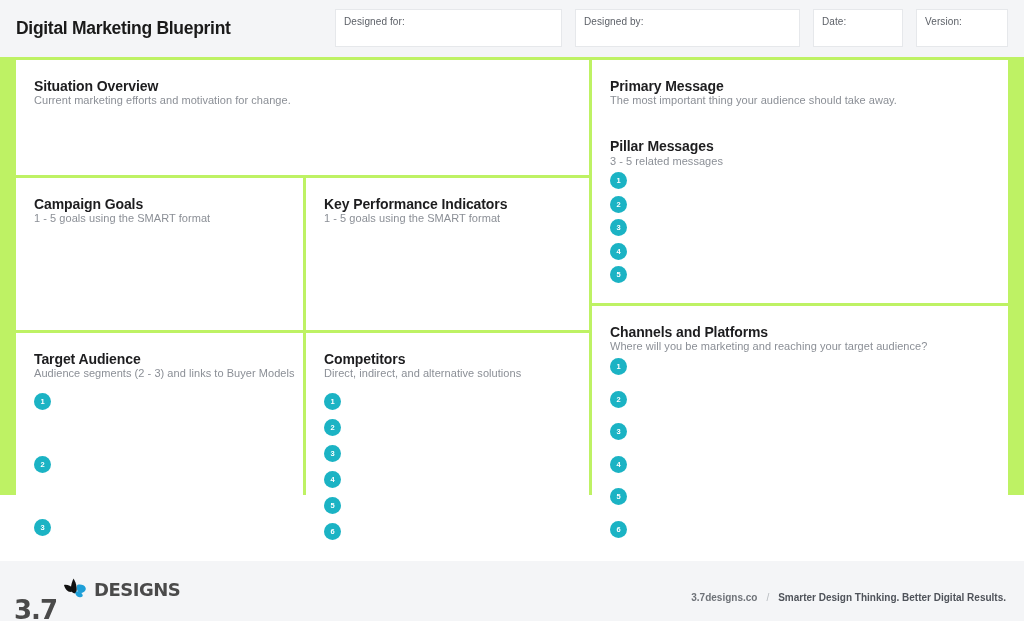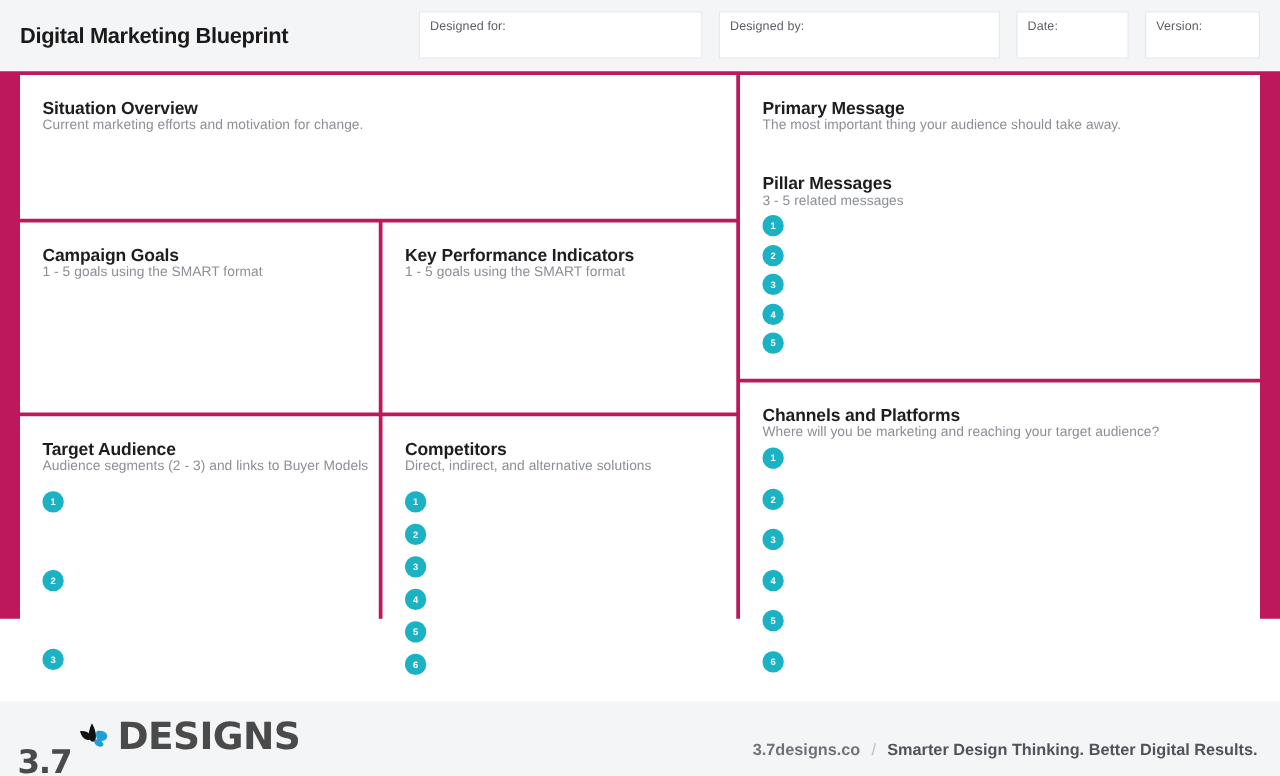--- a/index.html
+++ b/index.html
@@ -13,21 +13,21 @@
   body {
     font-family: "Liberation Sans", sans-serif;
     background: #ffffff;
     -webkit-font-smoothing: antialiased;
   }
 
   .page {
     position: relative;
     width: 1024px;
     height: 495px;
-    background: #be185d;
+    background: #bef264;
     padding: 5px;
   }
 
   
   .header {
     position: absolute;
     left: 0; top: 0;
     width: 1024px;
     height: 57px;
     background: #f4f5f7;
@@ -171,35 +171,35 @@
     font-family: "DejaVu Sans", sans-serif;
     margin-top: 41px;
   }
   .logo-mark {
     width: 34px;
     height: 26px;
     margin: 0 1px 0 2px;
     display: block;
   }
   .logo-word {
-    font-size: 30px;
+    font-size: 18px;
     font-weight: bold;
     color: #4a4a4a;
     letter-spacing: -0.5px;
     font-family: "DejaVu Sans", sans-serif;
   }
 
   .footer-right {
     position: absolute;
     right: 18px;
     top: 31px;
     display: flex;
     align-items: baseline;
     gap: 9px;
-    font-size: 13px;
+    font-size: 10px;
     font-weight: bold;
     color: #6e7278;
     text-align: center;
   }
   .footer-sep { color: #b9bcc1; font-weight: normal; }
   .footer-tag { color: #4f535a; }
 </style>
 </head>
 <body>
 

